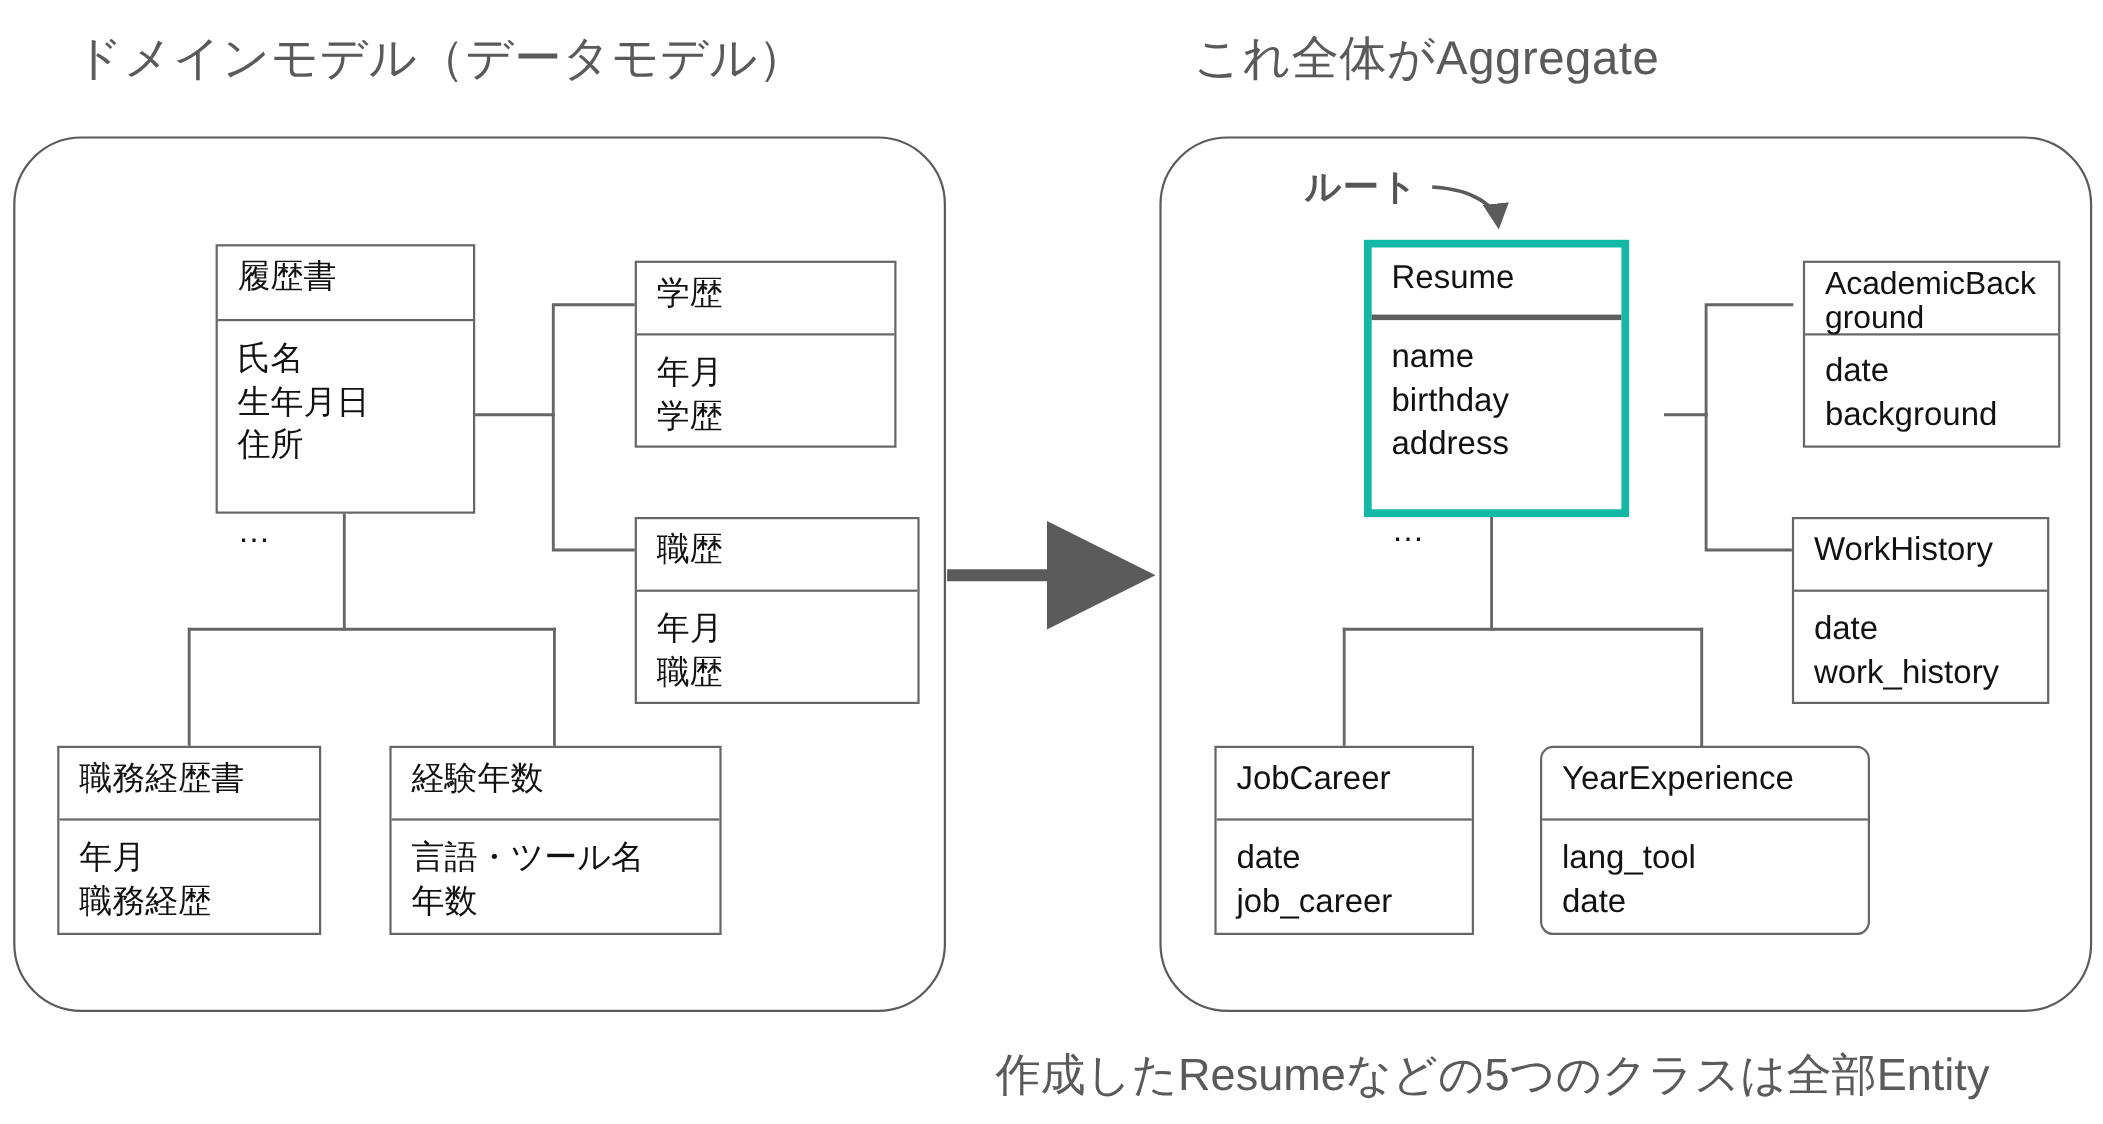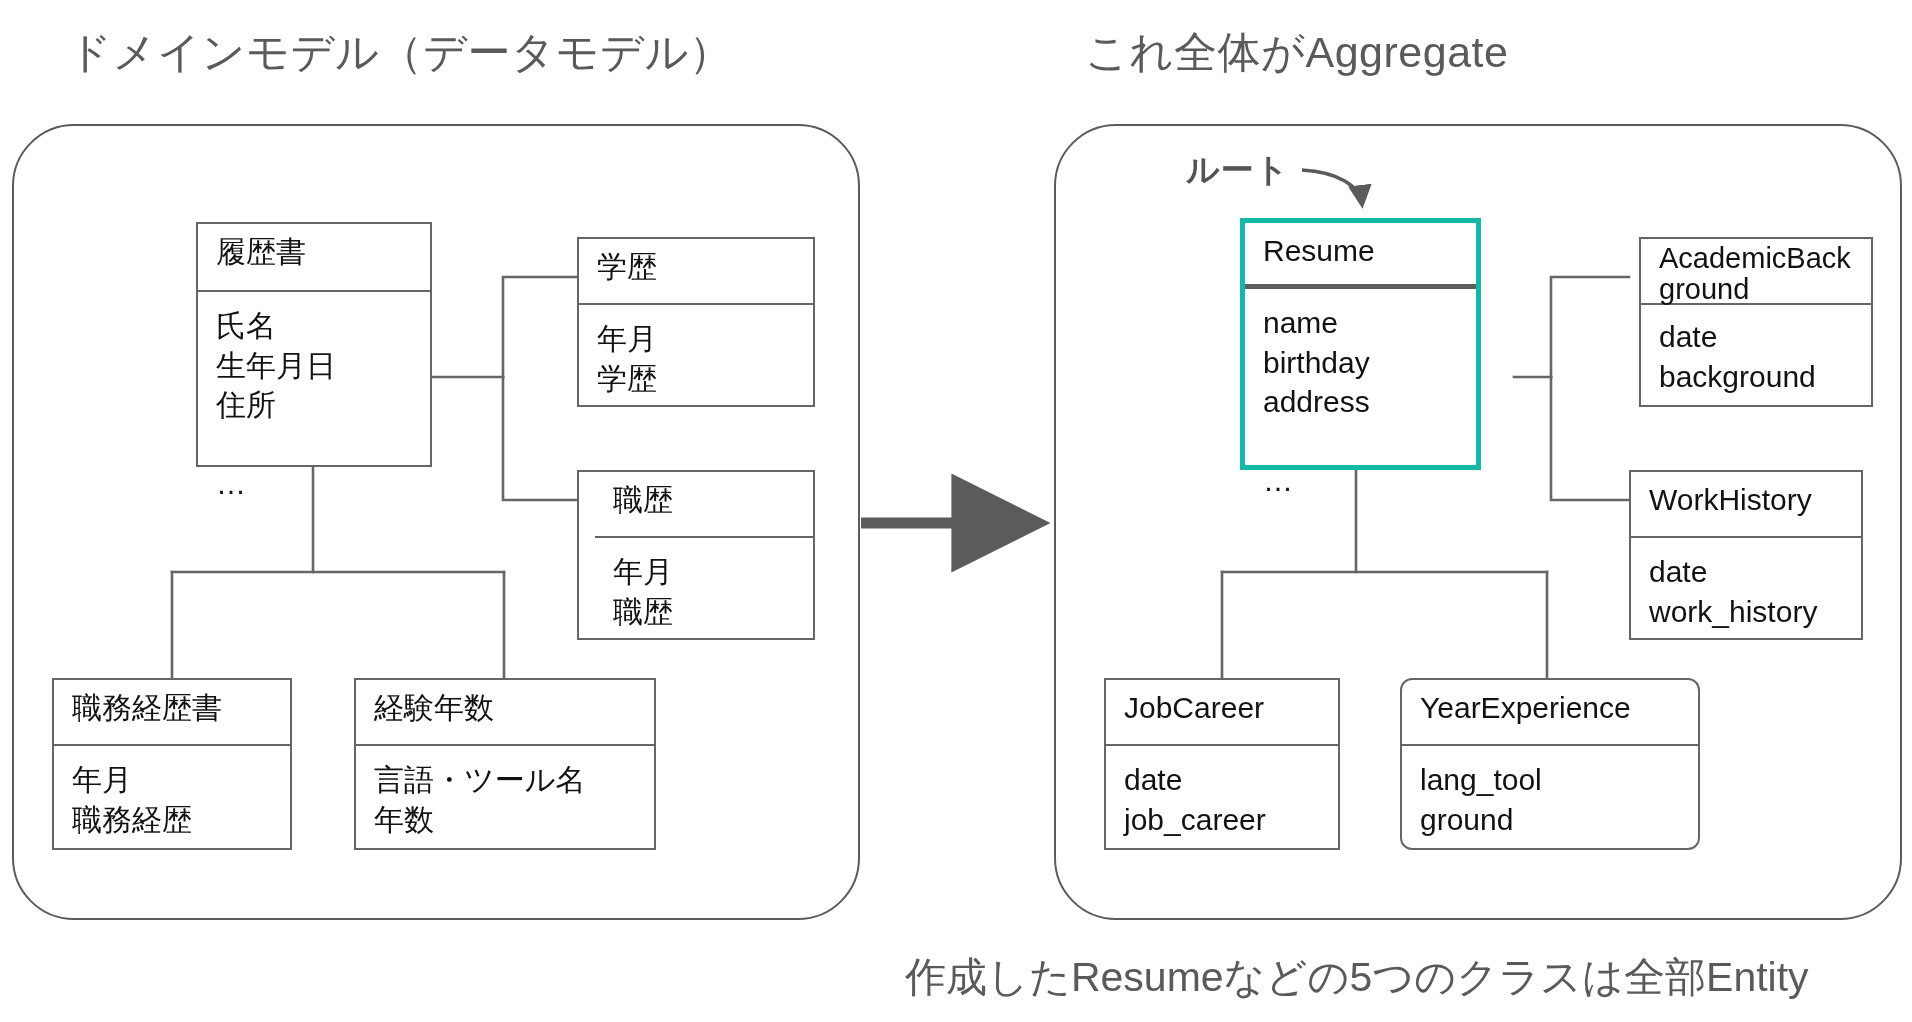--- a/index.html
+++ b/index.html
@@ -43,21 +43,21 @@
 
   
   .uml-box {
     position: absolute;
     box-sizing: border-box;
     border: 2px solid #666666;
     background: #ffffff;
     z-index: 5;
   }
   .uml-box.root {
-    border: 5px solid #14b8a6;
+    border: 7px solid #14b8a6;
   }
   .uml-head {
     box-sizing: border-box;
     border-bottom: 2px solid #666666;
     padding: 10px 16px 10px 18px;
     color: #121212;
     font-size: 30px;
     line-height: 1.22;
     white-space: pre-line;
   }
@@ -168,21 +168,21 @@
 
 …</div>
   </div>
 
   <div class="uml-box" style="left:577px; top:237px; width:238px; height:170px;">
     <div class="uml-head" style="height:66px;">学歴</div>
     <div class="uml-body">年月
 学歴</div>
   </div>
 
-  <div class="uml-box" style="left:577px; top:470px; width:238px; height:170px;padding-left:16px;">
+  <div class="uml-box" style="left:577px; top:470px; width:259px; height:170px;">
     <div class="uml-head" style="height:66px;">職歴</div>
     <div class="uml-body">年月
 職歴</div>
   </div>
 
   <div class="uml-box" style="left:52px; top:678px; width:240px; height:172px;">
     <div class="uml-head" style="height:66px;">職務経歴書</div>
     <div class="uml-body">年月
 職務経歴</div>
   </div>
@@ -217,18 +217,18 @@
 
   <div class="uml-box" style="left:1104px; top:678px; width:236px; height:172px;">
     <div class="uml-head" style="height:66px;">JobCareer</div>
     <div class="uml-body">date
 job_career</div>
   </div>
 
   <div class="uml-box" style="left:1400px; top:678px; width:300px; height:172px;border-radius:12px;">
     <div class="uml-head" style="height:66px;">YearExperience</div>
     <div class="uml-body">lang_tool
-ground</div>
+date</div>
   </div>
 
   <div id="caption">作成したResumeなどの5つのクラスは全部Entity</div>
 
 </div>
 
 </body></html>

